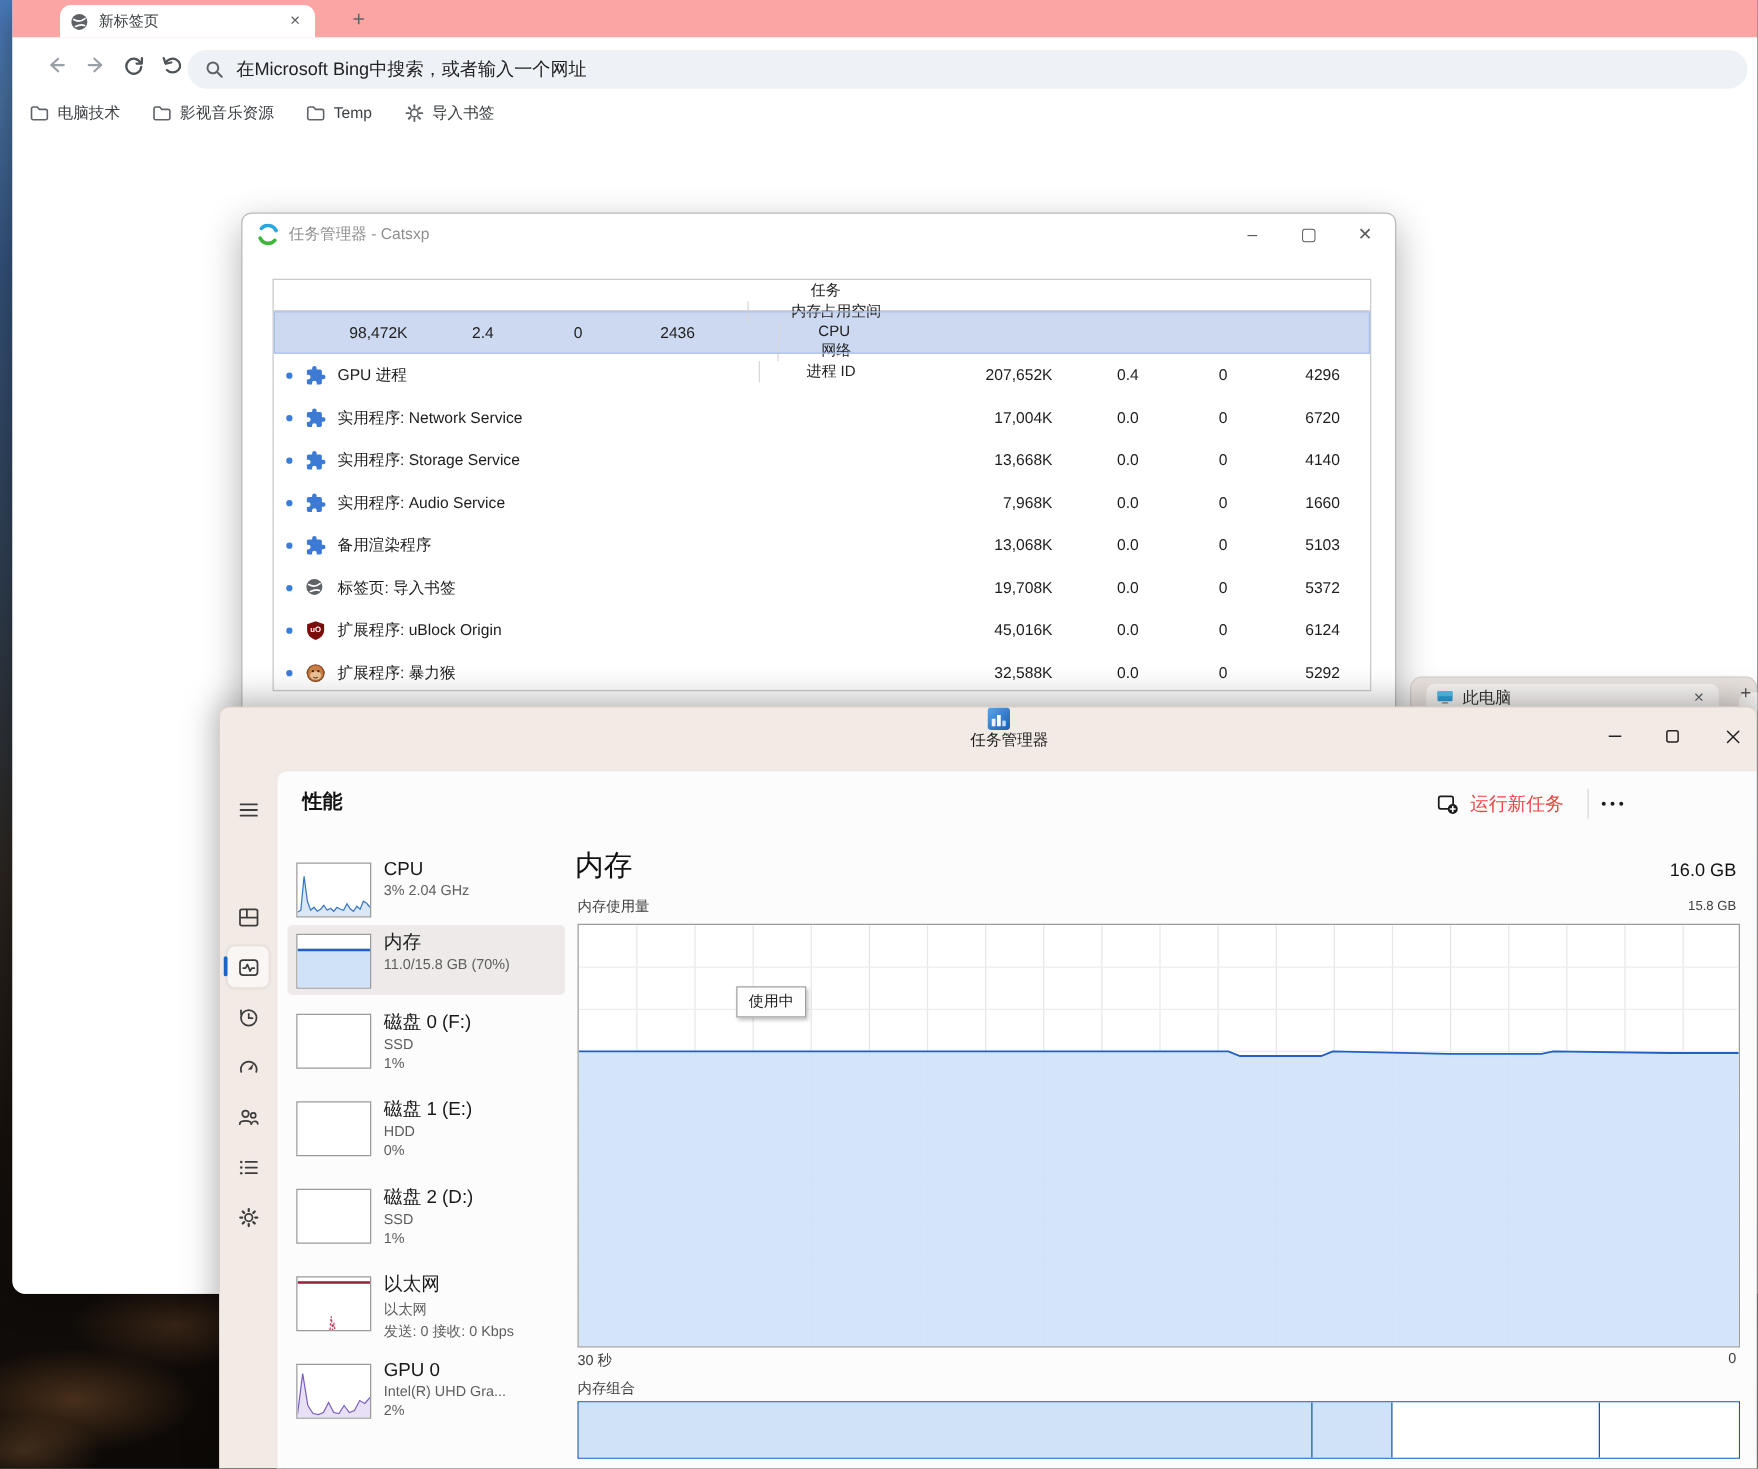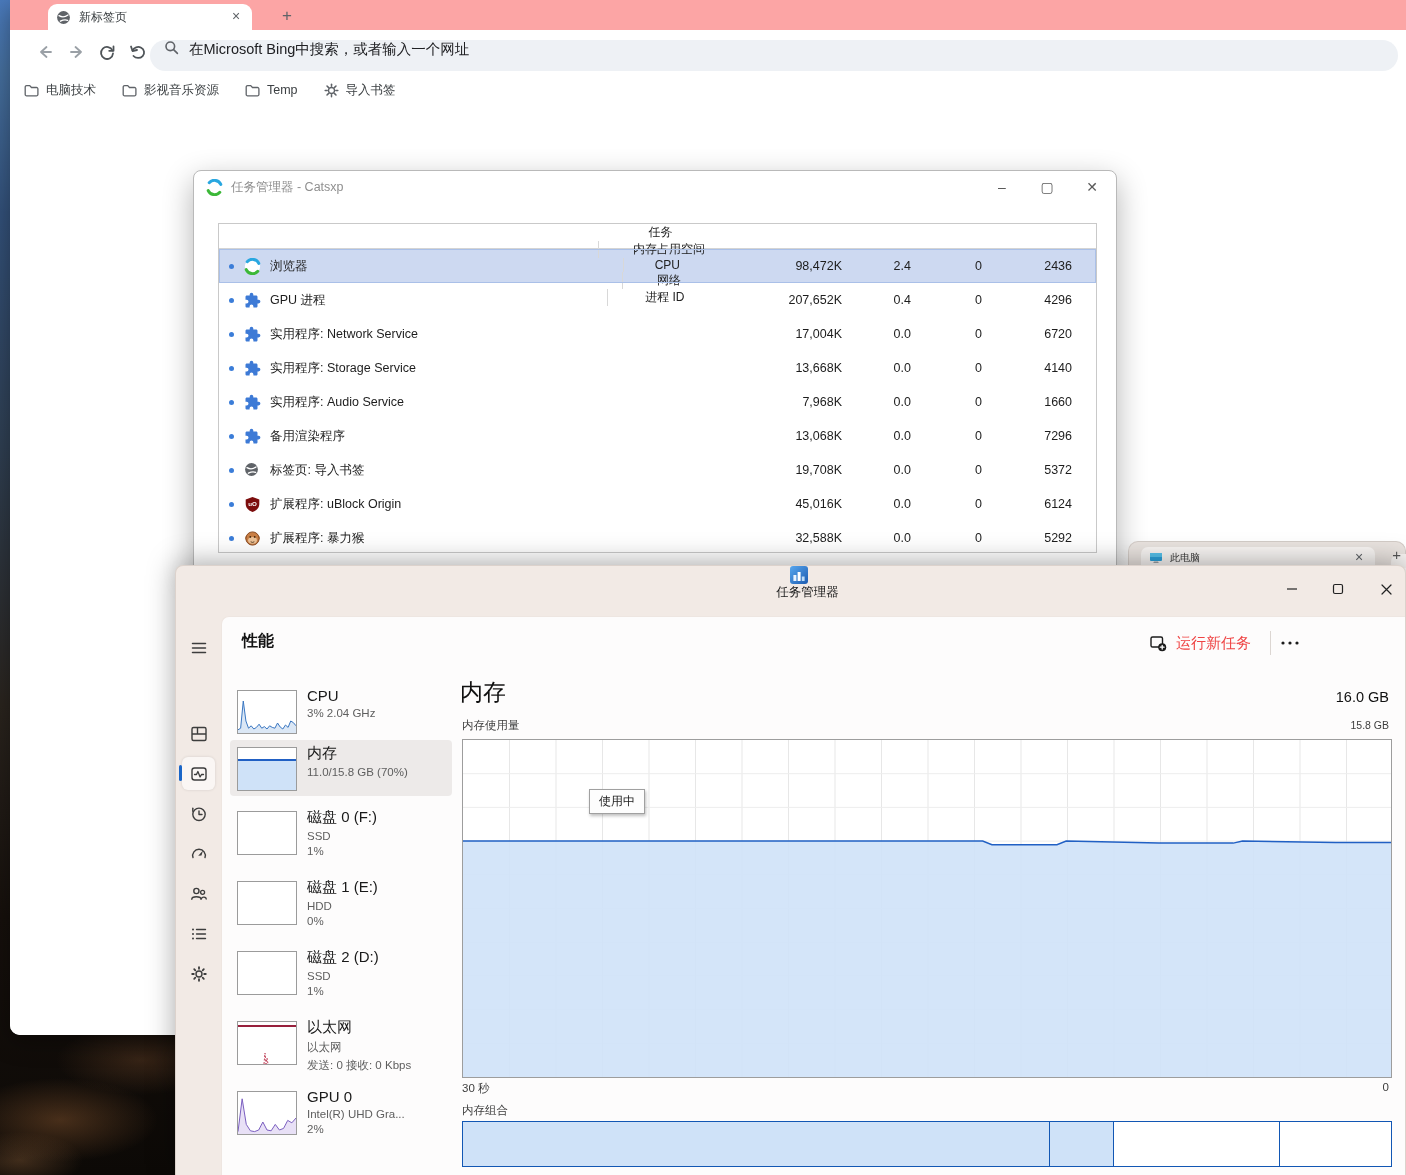--- a/index.html
+++ b/index.html
@@ -18,21 +18,21 @@
     box-shadow:0 6px 24px rgba(0,0,0,.35);}
   #tabstrip{position:absolute;left:0;top:0;width:100%;height:30px;background:#fca5a5;}
   #tab-active{position:absolute;left:38px;top:4px;width:204px;height:26px;background:#fff;border-radius:9px 9px 0 0;
     display:flex;align-items:center;padding:0 8px;box-sizing:border-box;}
   #tab-title{font-size:12px;color:#3c4043;margin-left:8px;flex:1;white-space:nowrap;overflow:hidden;}
   .tab-close{color:#5f6368;font-size:14px;line-height:14px;width:16px;height:16px;text-align:center;border-radius:8px;}
   #newtab-btn{position:absolute;left:266px;top:5px;width:22px;height:22px;color:#5f6368;font-size:17px;line-height:21px;text-align:center;border-radius:11px;}
   #toolbar{position:absolute;left:0;top:30px;width:100%;height:44px;background:#fff;}
   .navbtn{position:absolute;top:13px;width:18px;height:18px;}
   #omnibox{position:absolute;left:140px;top:40px;right:8px;height:31px;background:#eef1f5;border-radius:16px;
-    display:flex;align-items:flex-start;padding:0 14px;box-sizing:border-box;}
+    display:flex;align-items:center;padding:0 14px;box-sizing:border-box;}
   #omnibox-text{font-size:14.5px;color:#202124;margin-left:10px;}
   #bookmarks{position:absolute;left:0;top:74px;width:100%;height:32px;background:#fff;display:flex;align-items:center;padding-left:14px;box-sizing:border-box;}
   .bm-item{display:flex;align-items:center;margin-right:26px;}
   .bm-label{font-size:12.5px;color:#3c4043;margin-left:7px;}
   #page{position:absolute;left:0;top:106px;width:100%;bottom:0;background:#fff;border-radius:0 0 0 10px;}
 
   
   #btm{left:193px;top:170px;width:924px;height:400px;background:#fff;border:1px solid #b9b9b9;border-radius:8px 8px 0 0;
     box-shadow:0 10px 30px rgba(0,0,0,.30);box-sizing:border-box;}
   #btm-titlebar{position:absolute;left:0;top:0;width:100%;height:32px;display:flex;align-items:center;padding-left:12px;box-sizing:border-box;}
@@ -51,21 +51,21 @@
   .btm-row.sel{background:#cdd9f1;outline:1px solid #aac0e8;outline-offset:-1px;}
   .cell{box-sizing:border-box;display:flex;align-items:center;height:100%;}
   .task-cell{flex:1;padding-left:10px;}
   .bullet{width:5px;height:5px;border-radius:3px;background:#3b7dd8;margin-right:10px;flex:none;}
   .row-ico{width:17px;height:17px;margin-right:9px;flex:none;}
   .num{justify-content:flex-end;}
 
   
   #peek{left:1128px;top:541px;width:278px;height:26px;background:#e9e3df;border:1px solid #d3ccc7;border-bottom:none;border-radius:10px 10px 0 0;box-sizing:border-box;}
   #peek-tab{position:absolute;left:12px;top:5px;width:234px;height:21px;background:#f8f5f3;border-radius:7px 7px 0 0;display:flex;align-items:center;padding:0 8px;box-sizing:border-box;}
-  #peek-title{font-size:10px;color:#333;margin-left:7px;flex:1;}
+  #peek-title{font-size:13px;color:#333;margin-left:7px;flex:1;}
   #peek-plus{position:absolute;right:4px;top:4px;color:#555;font-size:15px;}
   #peek-corner{position:absolute;right:-16px;top:12px;width:30px;height:14px;background:#f8f5f3;border-radius:8px 0 0 0;}
 
   
   #wtm{left:175px;top:565px;width:1231px;height:610px;background:#f2eae5;border-radius:8px 8px 0 0;
     box-shadow:0 -2px 28px rgba(0,0,0,.35);border:1px solid #dcd2cc;border-bottom:none;box-sizing:border-box;}
   #wtm-titlebar{position:absolute;left:0;top:0;width:100%;height:47px;display:flex;align-items:center;padding-left:17px;box-sizing:border-box;flex-direction:column;}
   #wtm-title{font-size:12.5px;color:#1b1b1b;margin-left:17px;}
   .wtm-ctrl{position:absolute;top:8px;width:30px;height:30px;display:flex;align-items:center;justify-content:center;color:#222;}
   #wtm-rail{position:absolute;left:0;top:47px;width:45px;bottom:0;}
@@ -219,31 +219,20 @@
     <div id="btm-table">
       <div id="btm-header">
         <div class="hc col-task">任务</div>
         <div class="hc col-mem">内存占用空间</div>
         <div class="hc col-cpu">CPU</div>
         <div class="hc col-net">网络</div>
         <div class="hc col-pid">进程 ID</div>
       </div>
       <div id="btm-rows">
           <div class="btm-row sel">
-            <div class="cell task-cell">
-              <span class="bullet"></span>
-    <span class="row-ico">
-                <svg width="17" height="17" viewBox="0 0 17 17" fill="none" xmlns="http://www.w3.org/2000/svg">
-                  <circle cx="8.5" cy="8.5" r="7.6" fill="#fff"></circle>
-                  <path d="M14.8 5.4 A7 7 0 0 0 3.2 3.7" stroke="#29a7e0" stroke-width="3" stroke-linecap="round"></path>
-                  <path d="M2.2 11.6 A7 7 0 0 0 13.8 13.3" stroke="#3cb838" stroke-width="3" stroke-linecap="round"></path>
-                </svg>
-              </span>
-    <span class="pname">浏览器</span>
-            </div>
     <div class="cell col-mem num">98,472K</div>
     <div class="cell col-cpu num">2.4</div>
     <div class="cell col-net num">0</div>
     <div class="cell col-pid num">2436</div>
           </div>
           <div class="btm-row">
             <div class="cell task-cell">
               <span class="bullet"></span>
     <span class="row-ico">
                 <svg width="17" height="17" viewBox="0 0 17 17" fill="none" xmlns="http://www.w3.org/2000/svg">
@@ -308,21 +297,21 @@
     <span class="row-ico">
                 <svg width="17" height="17" viewBox="0 0 17 17" fill="none" xmlns="http://www.w3.org/2000/svg">
                   <path d="M14.6 7.8 h-1.1 V5 c0-.8-.6-1.4-1.4-1.4H9.3V2.5a1.8 1.8 0 0 0-3.6 0v1.1H2.9c-.8 0-1.4.6-1.4 1.4v2.7h1.1a1.9 1.9 0 0 1 0 3.8H1.5v2.7c0 .8.6 1.4 1.4 1.4h2.7v-1.1a1.9 1.9 0 0 1 3.8 0v1.1h2.7c.8 0 1.4-.6 1.4-1.4v-2.8h1.1a1.8 1.8 0 0 0 0-3.6z" fill="#3d7ad6"></path>
                 </svg>
               </span>
     <span class="pname">备用渲染程序</span>
             </div>
     <div class="cell col-mem num">13,068K</div>
     <div class="cell col-cpu num">0.0</div>
     <div class="cell col-net num">0</div>
-    <div class="cell col-pid num">7296</div>
+    <div class="cell col-pid num">5103</div>
           </div>
           <div class="btm-row">
             <div class="cell task-cell">
               <span class="bullet"></span>
     <span class="row-ico">
                 <svg width="15" height="15" viewBox="0 0 15 15" fill="none" xmlns="http://www.w3.org/2000/svg">
                   <circle cx="7.5" cy="7.5" r="6.4" fill="#5f6368"></circle>
                   <path d="M3 5.6 Q7.5 8.4 12 4.9" stroke="#fff" stroke-width="1.3" stroke-linecap="round"></path>
                   <path d="M4.4 11.2 Q8.6 9.0 11.6 10.4" stroke="#fff" stroke-width="1.3" stroke-linecap="round"></path>
                 </svg>

